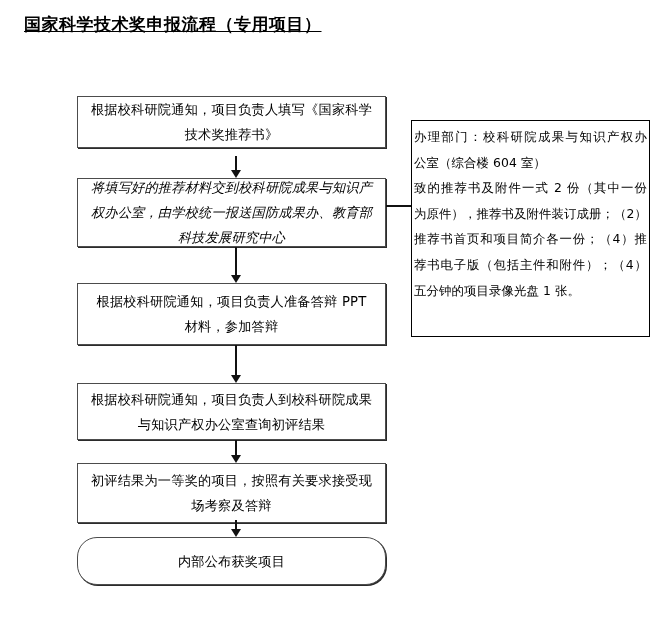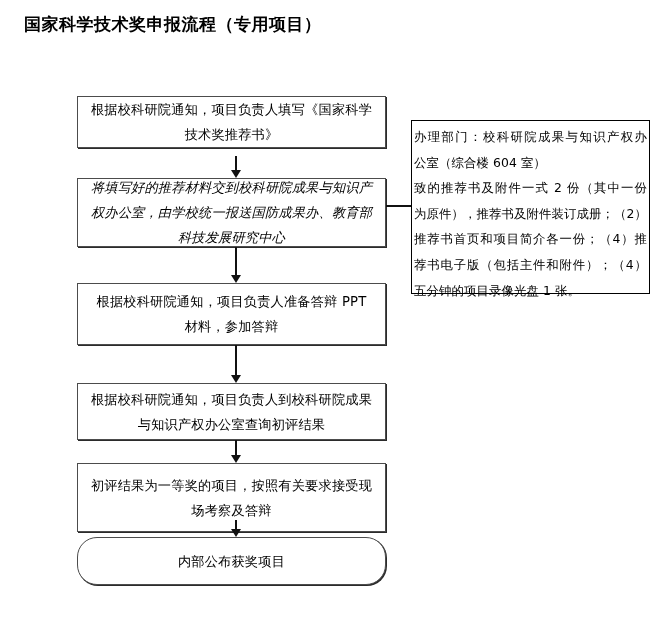--- a/index.html
+++ b/index.html
@@ -18,20 +18,21 @@
 
   #page-title {
     position: absolute;
     left: 24px;
     top: 10px;
     font-size: 17px;
     font-weight: bold;
     letter-spacing: 0.5px;
     white-space: nowrap;
     line-height: 28px;
+    text-decoration: underline;
   }
 
   
   .flow-box {
     position: absolute;
     left: 77px;
     width: 309px;
     box-sizing: border-box;
     background: #ffffff;
     border: 1px solid #4c4c4c;
@@ -48,21 +49,21 @@
     text-align: center;
     text-align-last: center;
     letter-spacing: 0.2px;
     word-break: break-all;
   }
 
   #flow-box-1 { top: 96px;  height: 52px; }
   #flow-box-2 { top: 178px; height: 69px; font-style: italic; }
   #flow-box-3 { top: 283px; height: 62px; justify-content: center; }
   #flow-box-4 { top: 383px; height: 57px; }
-  #flow-box-5 { top: 463px; height: 69px; }
+  #flow-box-5 { top: 463px; height: 60px; }
   #flow-box-6 { top: 537px; height: 48px; border-radius: 20px; }
 
   
   .arrow {
     position: absolute;
     left: 231px;
     width: 11px;
   }
   .arrow .stem {
     position: absolute;
@@ -101,21 +102,21 @@
     height: 1.6px;
     background: #111111;
   }
 
   
   #note-box {
     position: absolute;
     left: 411px;
     top: 120px;
     width: 239px;
-    height: 174px;
+    height: 217px;
     box-sizing: border-box;
     background: #ffffff;
     border: 1px solid #000000;
     padding: 3px 2px 0 2px;
   }
   #note-box .note-line {
     display: block;
     font-size: 12.4px;
     line-height: 25.6px;
     text-align: justify;

